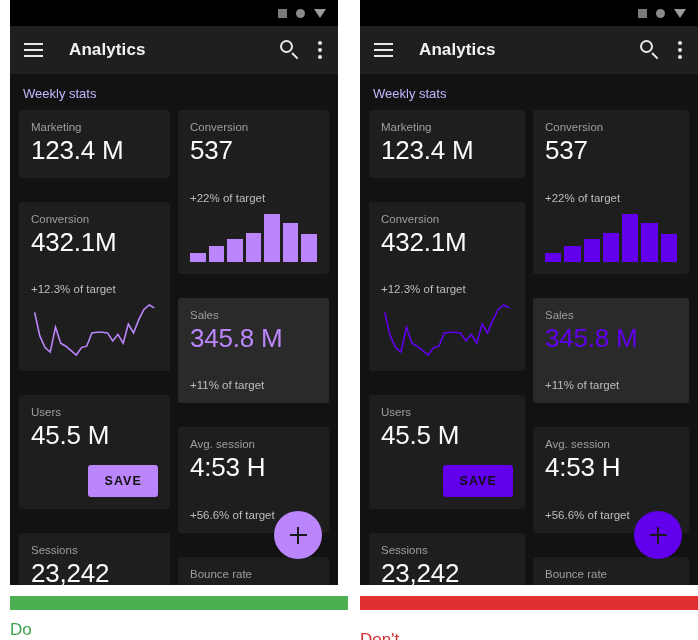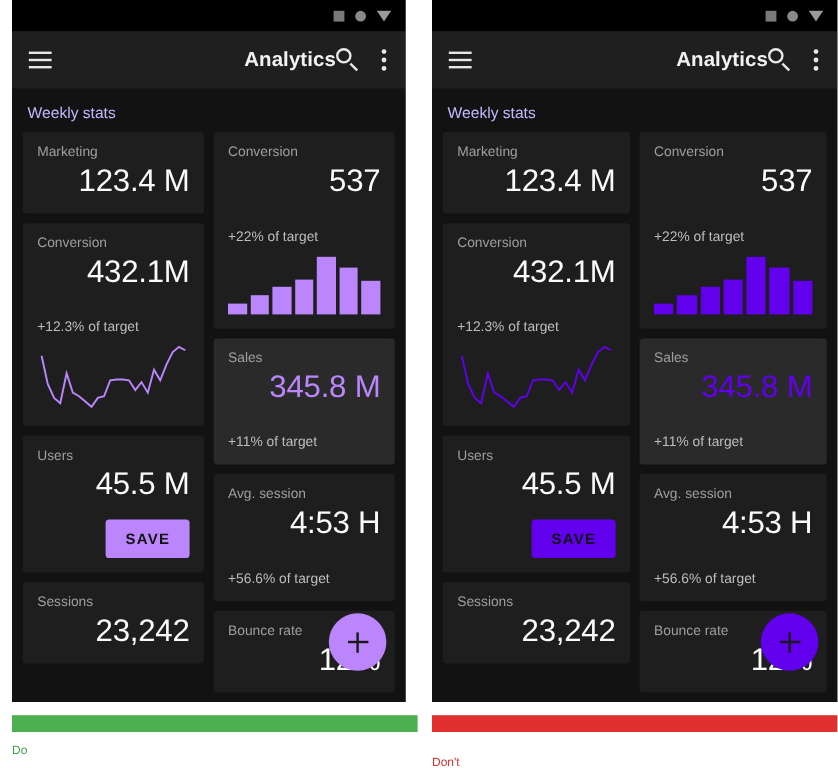--- a/index.html
+++ b/index.html
@@ -73,21 +73,20 @@
     padding: 0 14px;
     box-sizing: border-box;
   }
   .appbar-title {
     color: #f2f2f2;
     font-size: 17px;
     font-weight: bold;
     margin-left: 26px;
     letter-spacing: .1px;
     flex: 1;
-    text-align: right;
   }
   .ic-hamburger {
     width: 19px; height: 14px;
     display: flex; flex-direction: column; justify-content: space-between;
     cursor: pointer;
   }
   .ic-hamburger i { display: block; height: 2px; background: #e8e8e8; }
   .ic-search {
     width: 20px; height: 20px;
     position: relative;
@@ -128,21 +127,21 @@
   .section-title {
     color: #c4b5fd;
     font-size: 13px;
     padding: 12px 4px 9px 4px;
   }
 
   .grid {
     display: flex;
     gap: 8px;
   }
-  .col { flex: 1; display: flex; flex-direction: column; gap: 8px; }
+  .col { flex: 1; display: flex; flex-direction: column; gap: 24px; }
 
   .card {
     background: #1e1e1e;
     border-radius: 3px;
     padding: 11px 12px 12px 12px;
     box-sizing: border-box;
     position: relative;
   }
   .card.elevated { background: #2a2a2a; }
 
@@ -150,21 +149,20 @@
     color: #9e9e9e;
     font-size: 11.5px;
     margin-bottom: 2px;
   }
   .card-value {
     color: #fafafa;
     font-size: 26px;
     font-weight: normal;
     letter-spacing: -.2px;
     line-height: 1.18;
-    text-align: right;
   }
   .card-value.accent { color: var(--accent); }
   .card-sub {
     color: #bdbdbd;
     font-size: 11.5px;
     margin-top: 26px;
   }
 
   
   .barchart {
@@ -223,21 +221,21 @@
     position: absolute; left: 7.5px; top: 0;
     width: 2px; height: 17px; background: #1a1a1a;
   }
 
   
   .band {
     height: 14px;
     margin-top: 11px;
   }
   .band-label {
-    font-size: 10px;
+    font-size: 17px;
     margin-top: 10px;
     font-weight: normal;
   }
 </style>
 </head>
 <body>
 
 <div id="root">
 
   <div class="panel left" style="--accent: #bb86fc;">

